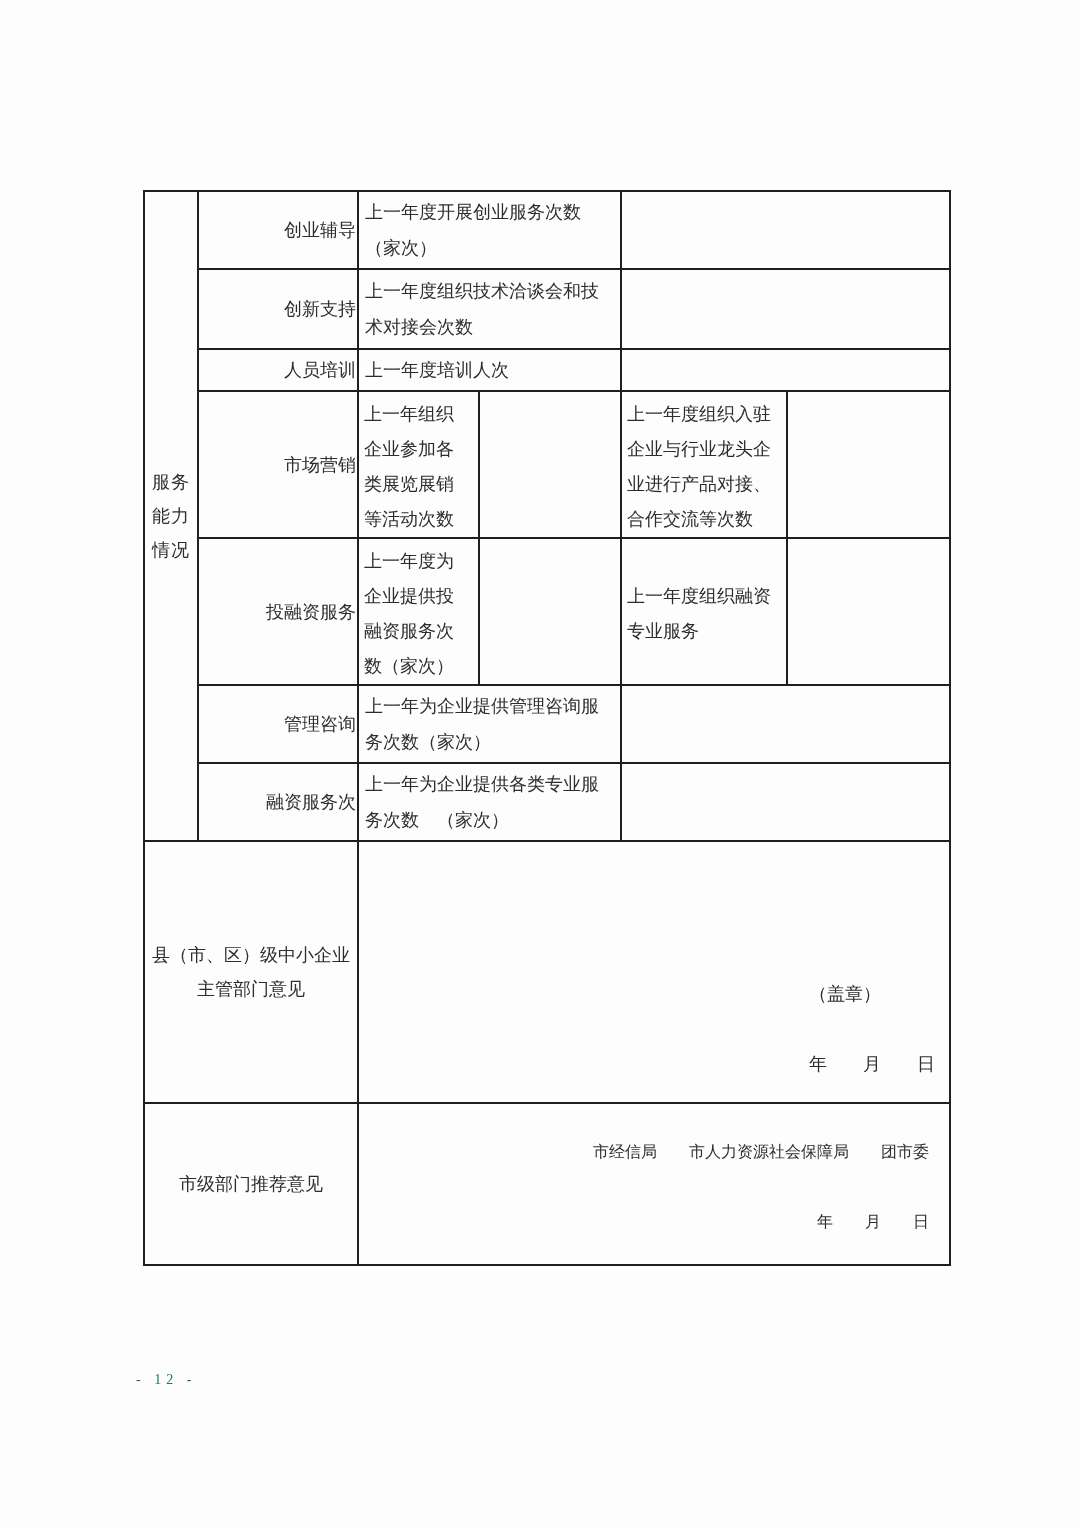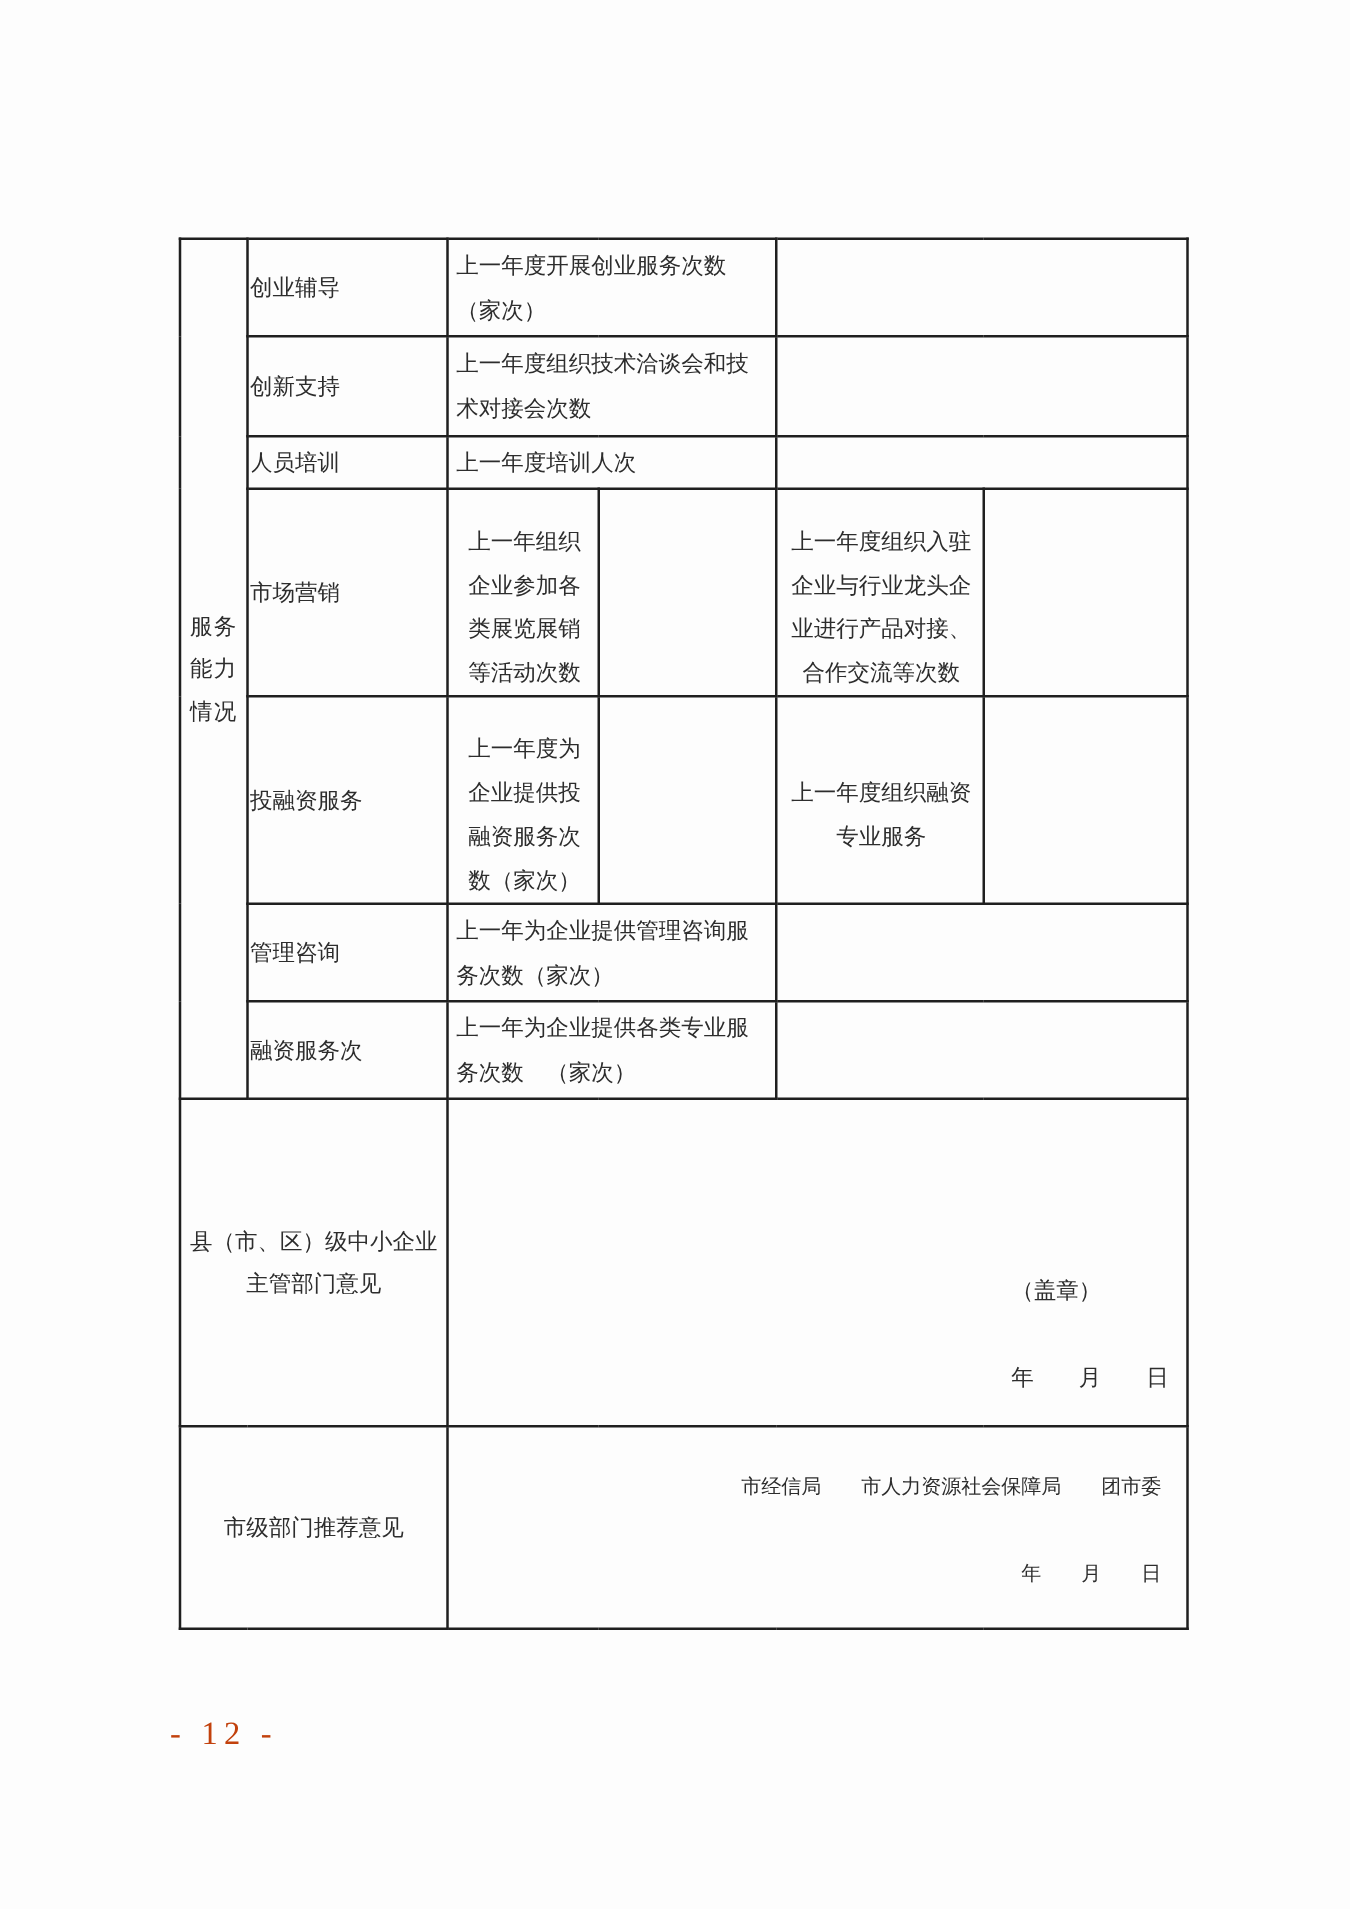--- a/index.html
+++ b/index.html
@@ -38,31 +38,31 @@
   tr.r8 { height: 262px; }
   tr.r9 { height: 162px; }
 
   td.vlabel {
     text-align: center;
     white-space: pre-line;
     line-height: 34px;
     letter-spacing: 1px;
     border-radius: 10px;
   }
-  td.cat { text-align: left; border-radius: 26px; }
+  td.cat { text-align: right; border-radius: 26px; }
   td.desc {
     text-align: left;
     padding: 2px 4px 2px 6px;
     line-height: 36px;
     white-space: pre-line;
   }
   td.desc-top {
-    text-align: center;
+    text-align: left;
     vertical-align: top;
-    padding: 24px 3px 0 5px;
+    padding: 5px 3px 0 5px;
     line-height: 35px;
     white-space: pre-line;
   }
   td.val { background: transparent; }
   td.seclabel {
     text-align: center;
     white-space: pre-line;
     line-height: 34px;
   }
   td.content { position: relative; margin-left: 40px; }
@@ -80,23 +80,23 @@
     right: 20px; bottom: 25px;
     line-height: 35px;
     font-size: 16px;
     white-space: pre-line;
     text-align: right;
   }
 
   .page-number {
     position: absolute;
     left: 136px; top: 1372px;
-    font-size: 26px;
+    font-size: 14px;
     letter-spacing: 5px;
-    color: #c2410c;
+    color: #15803d;
   }
 </style>
 </head>
 <body>
 
 <div class="page">
 
   <table class="form">
     <colgroup>
       <col style="width:54px">

